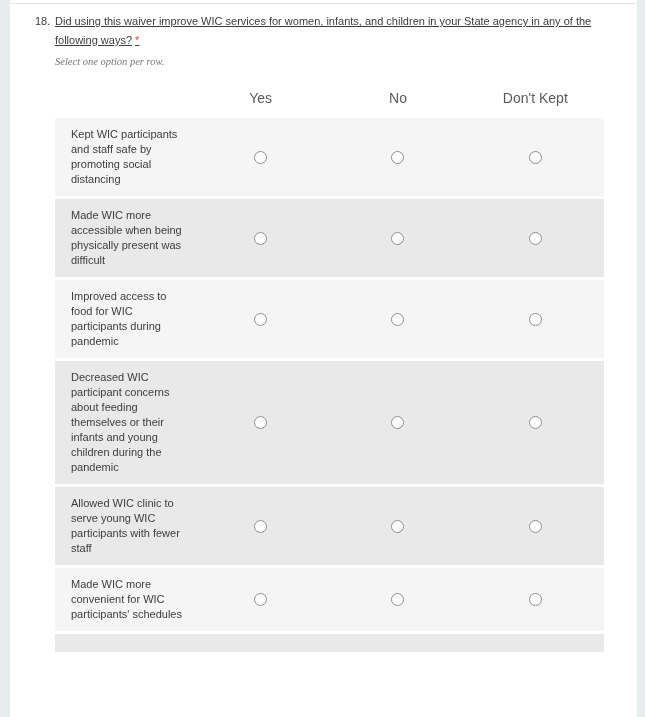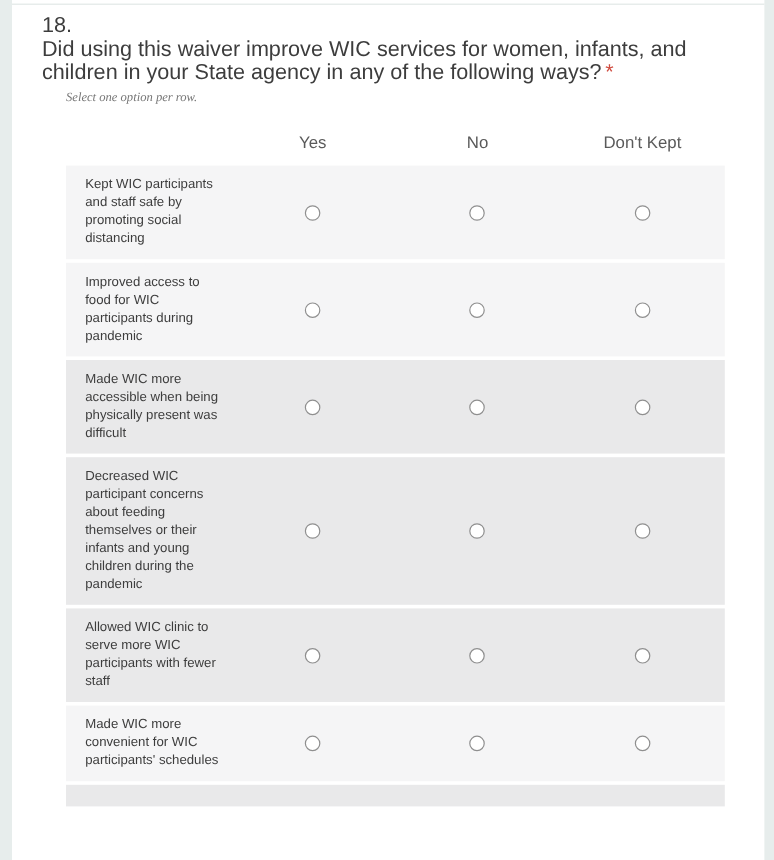--- a/index.html
+++ b/index.html
@@ -4,23 +4,23 @@
 <style>
   html,body{margin:0;padding:0;}
   body{
     width:645px;height:717px;position:relative;background:#ffffff;
     font-family:"Liberation Sans", sans-serif;overflow:hidden;
   }
   .side-strip-left{position:absolute;left:0;top:0;bottom:0;width:10px;background:var(--accent-strip,#e7edec);}
   .side-strip-right{position:absolute;right:0;top:0;bottom:0;width:8px;background:var(--accent-strip,#e7edec);}
   .top-line{position:absolute;top:3px;left:10px;right:8px;height:1px;background:#e2e8e6;}
   .content{position:absolute;left:10px;right:8px;top:4px;padding:8px 0 0 25px;box-sizing:border-box;}
-  .question{display:flex;align-items:flex-start;color:#3d3d3d;font-size:18px;line-height:19px;flex-direction:column;}
+  .question{display:flex;align-items:flex-start;color:#3d3d3d;font-size:11px;line-height:19px;}
   .qnum{flex:0 0 20px;}
-  .qtext{width:548px;}
+  .qtext{width:548px;text-decoration:underline;}
   .required{color:var(--required-red,#cf4a3e);margin-left:3px;}
   .hint{margin-left:20px;margin-top:6px;font-style:italic;font-size:10.5px;color:#767676;font-family:Liberation Serif, serif;}
   .matrix{margin-left:20px;margin-top:20px;width:549px;}
   .mheader{display:flex;align-items:center;height:22px;margin-bottom:9px;}
   .hspacer{flex:0 0 137px;}
   .hcell{flex:1 1 0;text-align:center;font-size:14px;color:#5a5a5a;}
   .trow{display:flex;align-items:center;margin-bottom:3px;}
   .trow.light{background:var(--row-light,#f5f5f6);}
   .trow.dark{background:var(--row-dark,#e9e9ea);}
   .lcell{flex:0 0 137px;box-sizing:border-box;padding:9px 10px 9px 16px;
@@ -55,34 +55,34 @@
         <div class="ocell">
           <span class="radio"></span>
         </div>
         <div class="ocell">
           <span class="radio"></span>
         </div>
         <div class="ocell">
           <span class="radio"></span>
         </div>
       </div>
-      <div class="trow light">
-        <div class="lcell"><span>Improved access to food for WIC participants during pandemic</span></div>
+      <div class="trow dark">
+        <div class="lcell"><span>Made WIC more accessible when being physically present was difficult</span></div>
         <div class="ocell">
           <span class="radio"></span>
         </div>
         <div class="ocell">
           <span class="radio"></span>
         </div>
         <div class="ocell">
           <span class="radio"></span>
         </div>
       </div>
-      <div class="trow dark">
-        <div class="lcell"><span>Made WIC more accessible when being physically present was difficult</span></div>
+      <div class="trow light">
+        <div class="lcell"><span>Improved access to food for WIC participants during pandemic</span></div>
         <div class="ocell">
           <span class="radio"></span>
         </div>
         <div class="ocell">
           <span class="radio"></span>
         </div>
         <div class="ocell">
           <span class="radio"></span>
         </div>
       </div>
@@ -92,21 +92,21 @@
           <span class="radio"></span>
         </div>
         <div class="ocell">
           <span class="radio"></span>
         </div>
         <div class="ocell">
           <span class="radio"></span>
         </div>
       </div>
       <div class="trow dark">
-        <div class="lcell"><span>Allowed WIC clinic to serve more WIC participants with fewer staff</span></div>
+        <div class="lcell"><span>Allowed WIC clinic to serve young WIC participants with fewer staff</span></div>
         <div class="ocell">
           <span class="radio"></span>
         </div>
         <div class="ocell">
           <span class="radio"></span>
         </div>
         <div class="ocell">
           <span class="radio"></span>
         </div>
       </div>

